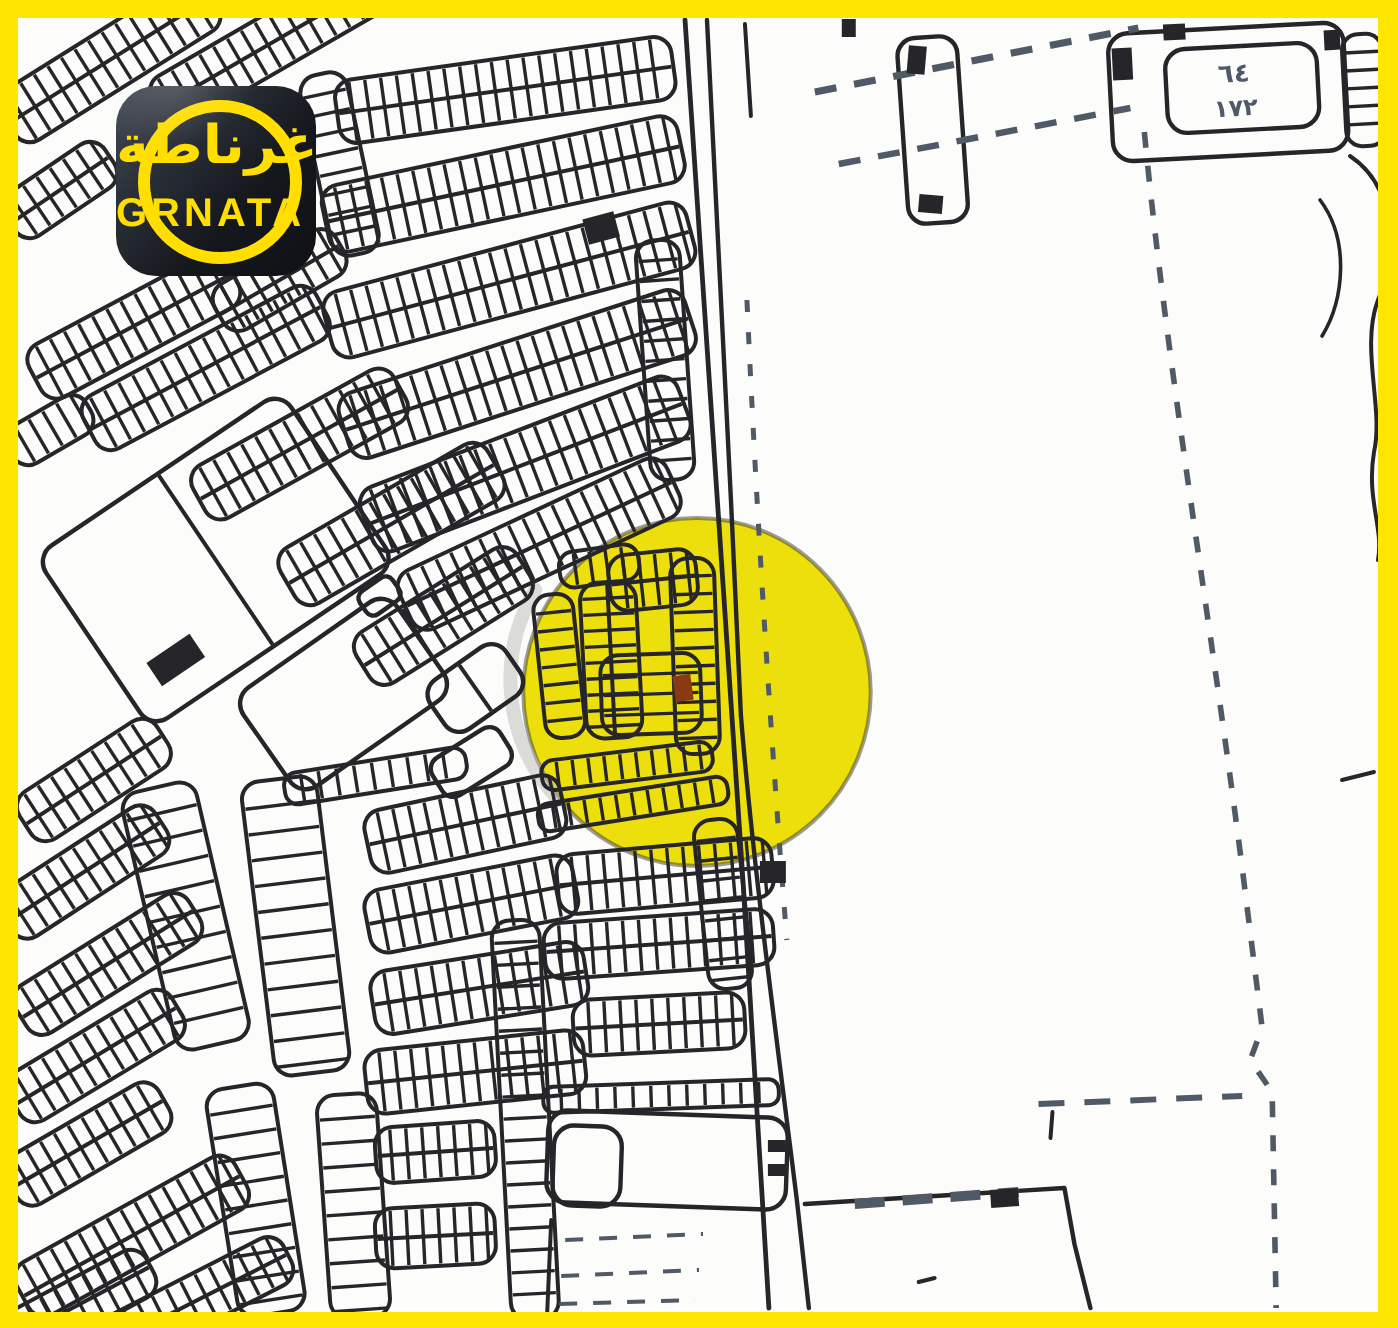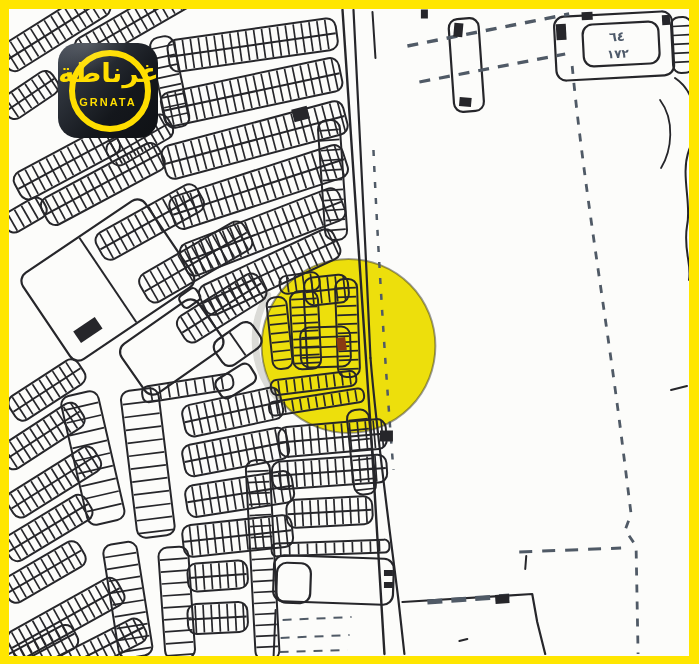--- a/index.html
+++ b/index.html
@@ -35,22 +35,22 @@
   .logo-ring{fill:none;stroke:var(--accent,#FFDE00);stroke-width:6px;}
   .logo-ar{
     position:absolute;left:0;top:15px;width:100%;
     text-align:center;color:var(--accent,#FFDE00);
     font-family:"DejaVu Sans",sans-serif;
     font-size:28px;font-weight:bold;line-height:1.1;
     transform:scaleY(.95);
   }
   .logo-en{
     position:absolute;left:0;top:53px;width:100%;
-    text-align:center;color:var(--accent,#FFDE00);
-    font-size:11px;font-weight:bold;letter-spacing:2px;
+    color:var(--accent,#FFDE00);
+    font-size:20px;font-weight:bold;letter-spacing:2px;
   }
   .map-label{font-family:"DejaVu Sans",sans-serif;}
 </style>
 </head>
 <body>
 
 <div class="frame">
   <div class="map-area">
     <svg id="map-svg" viewBox="9 9 681 647" preserveAspectRatio="none">
         <circle cx="349" cy="346" r="87" fill="#EDDF0C" stroke="#26262a" stroke-opacity="0.45" stroke-width="2"></circle>

